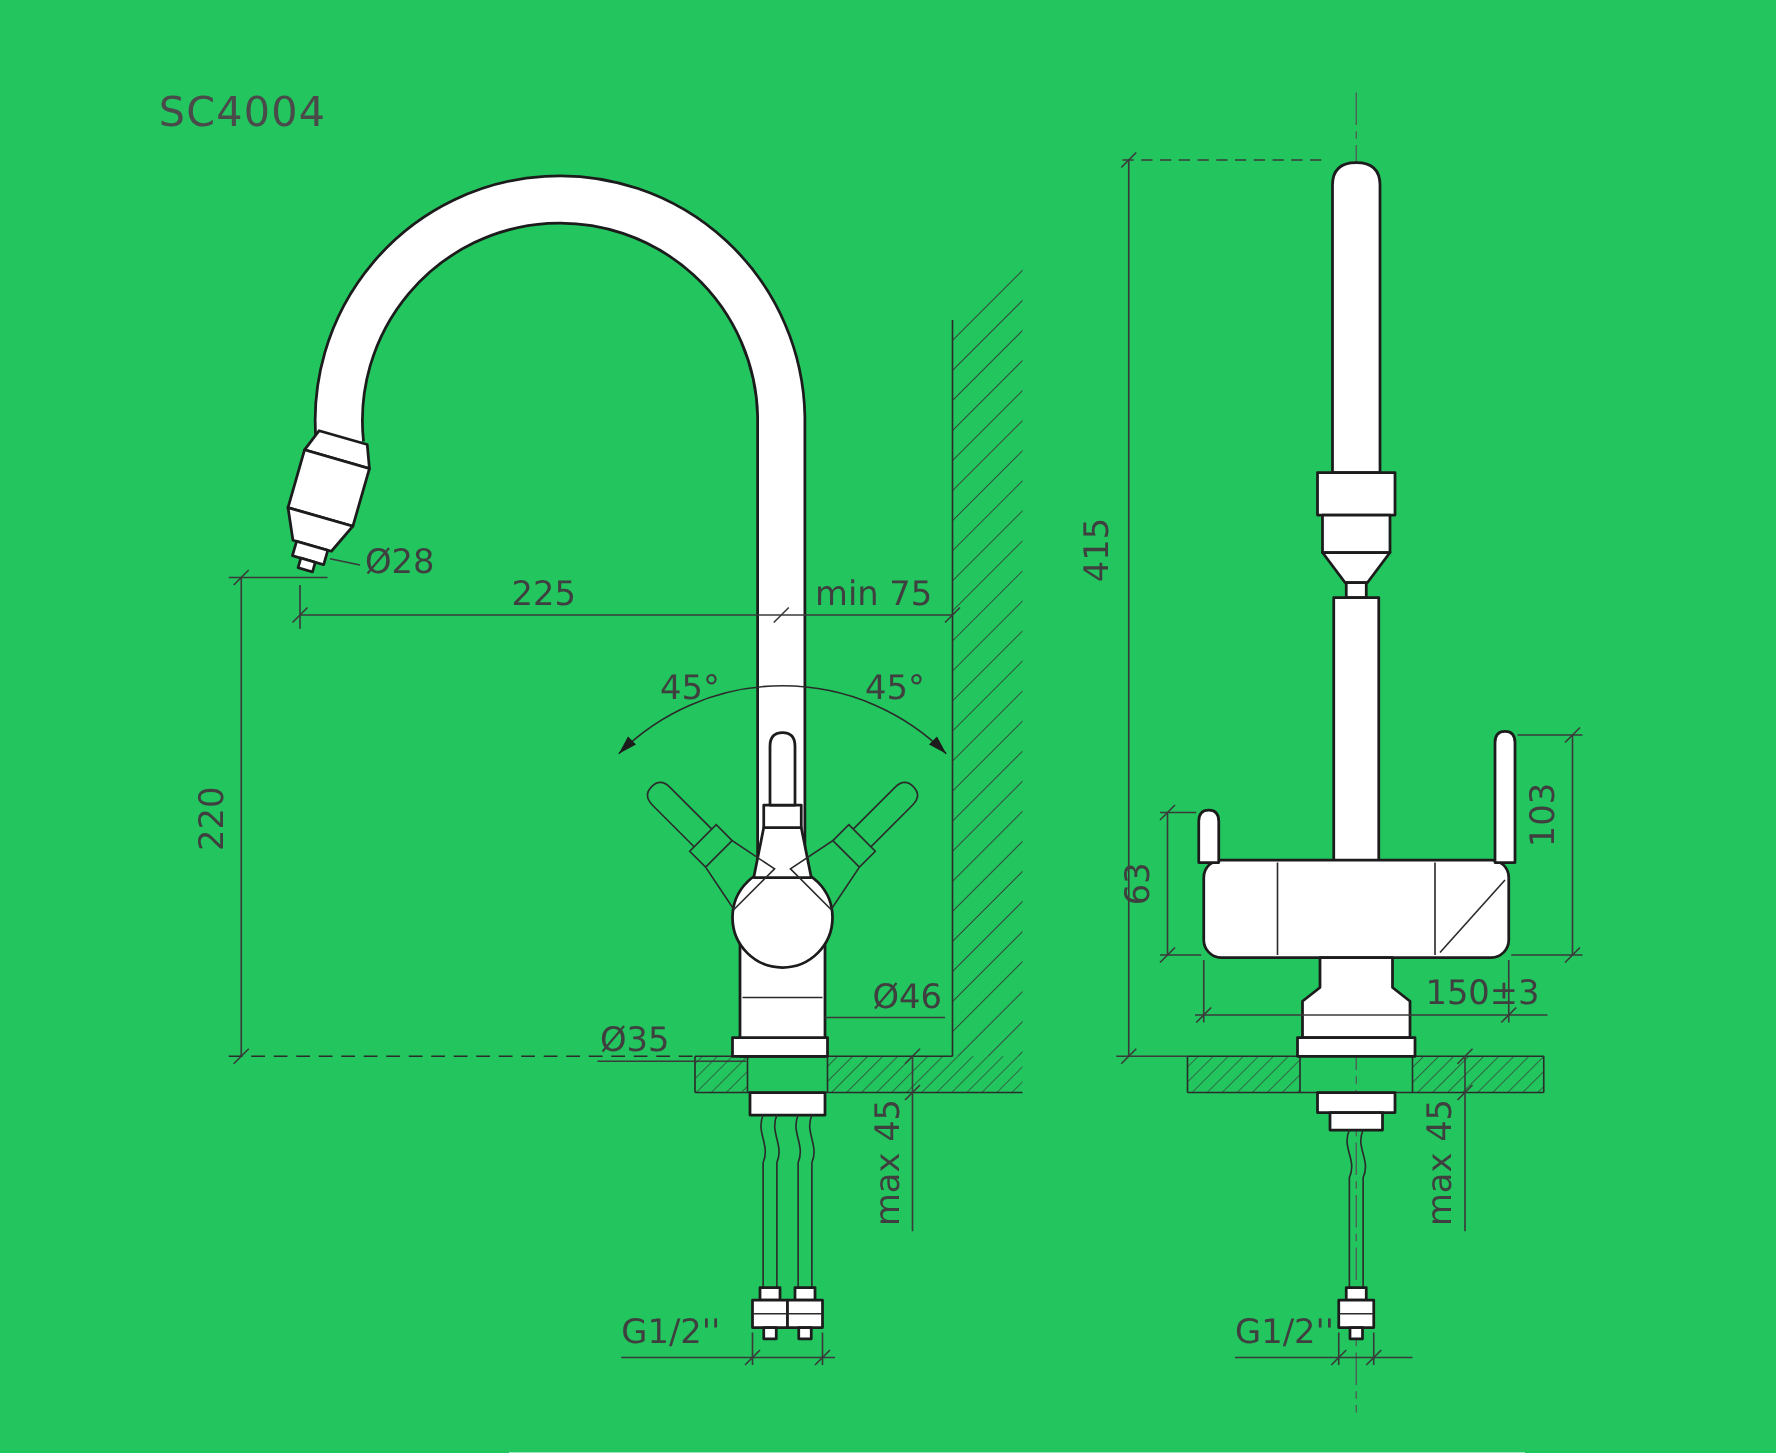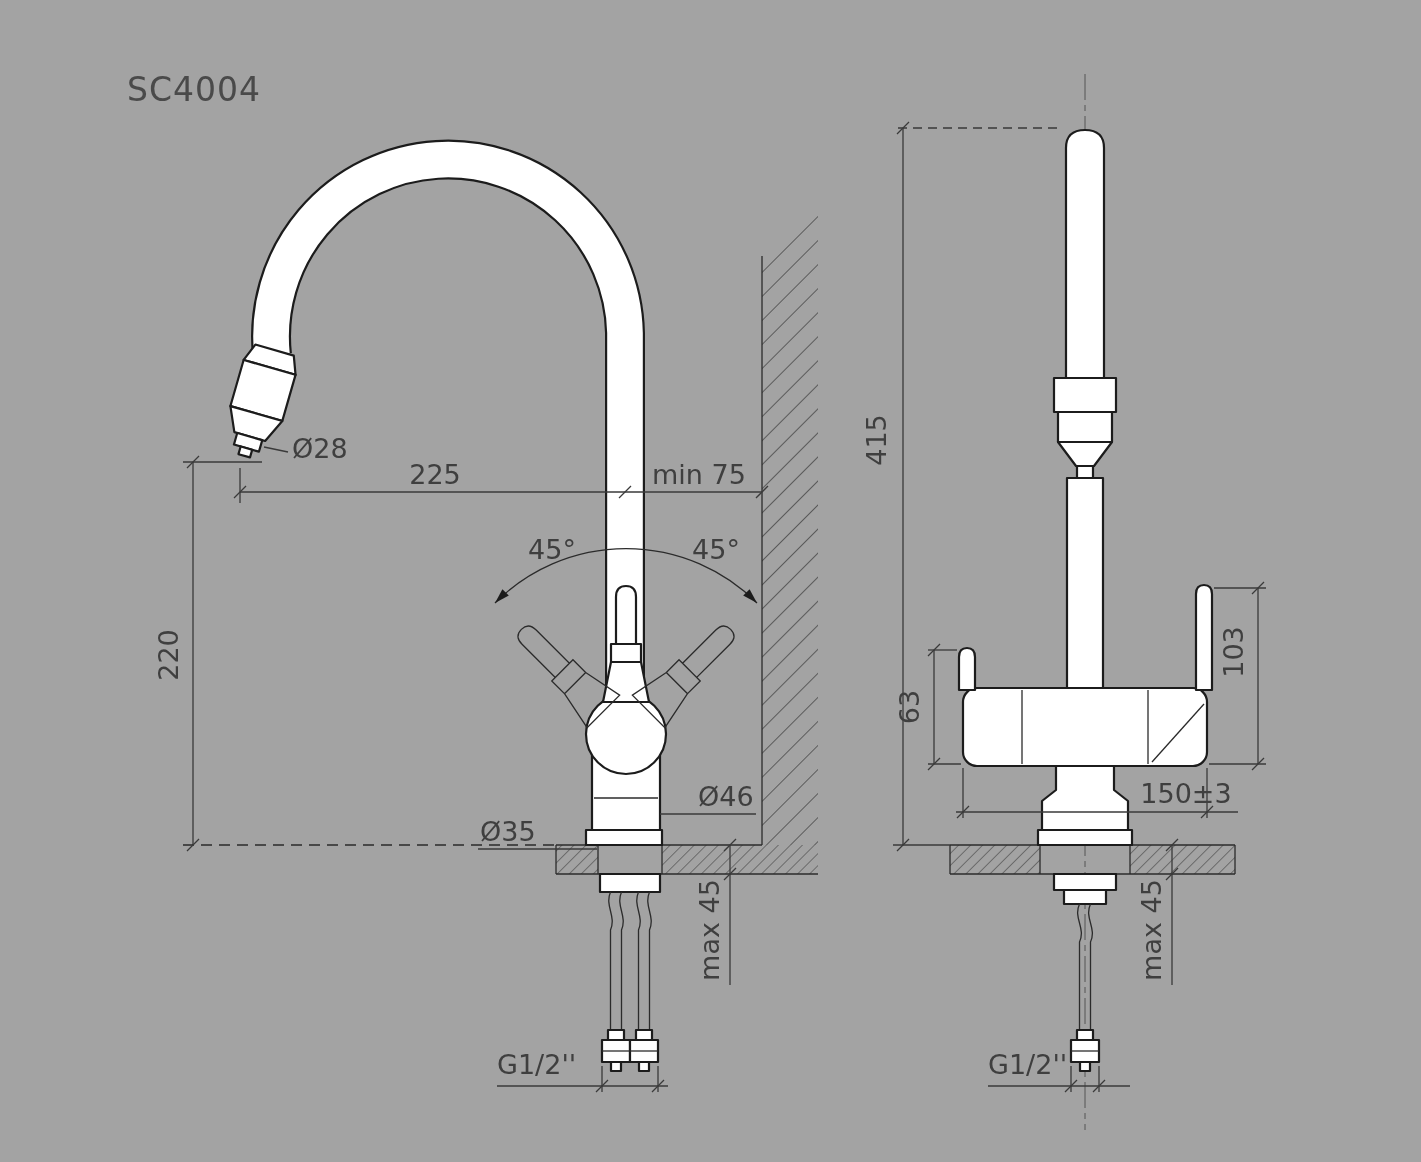--- a/index.html
+++ b/index.html
@@ -1,16 +1,16 @@
 <!DOCTYPE html>
 <html><head>
 <meta charset="utf-8">
 <style>
   html,body{margin:0;padding:0;background:#ffffff;}
-  .canvas{position:relative;width:1421px;height:1162px;background:#a3a3a3;overflow:hidden;}
+  .canvas{position:relative;width:1421px;height:1162px;background:#22c55e;overflow:hidden;}
   svg{display:block;}
   .of {fill:#ffffff;stroke:#1c1c1c;stroke-width:2.2;stroke-linejoin:round;}
   .t  {fill:none;stroke:#2b2b2b;stroke-width:1.3;}
   .d  {fill:none;stroke:#3a3a3a;stroke-width:1.3;}
   .dash{stroke-dasharray:11 7;}
   .cl {fill:none;stroke:#555;stroke-width:1;stroke-dasharray:26 5 6 5;}
   .txt{font-family:"DejaVu Sans","Liberation Sans",sans-serif;font-size:27px;fill:#3f3f3f;}
   .title{font-family:"DejaVu Sans","Liberation Sans",sans-serif;font-size:33px;letter-spacing:1px;fill:#4a4a4a;}
   .arrow{fill:#1c1c1c;stroke:none;}
 </style>

